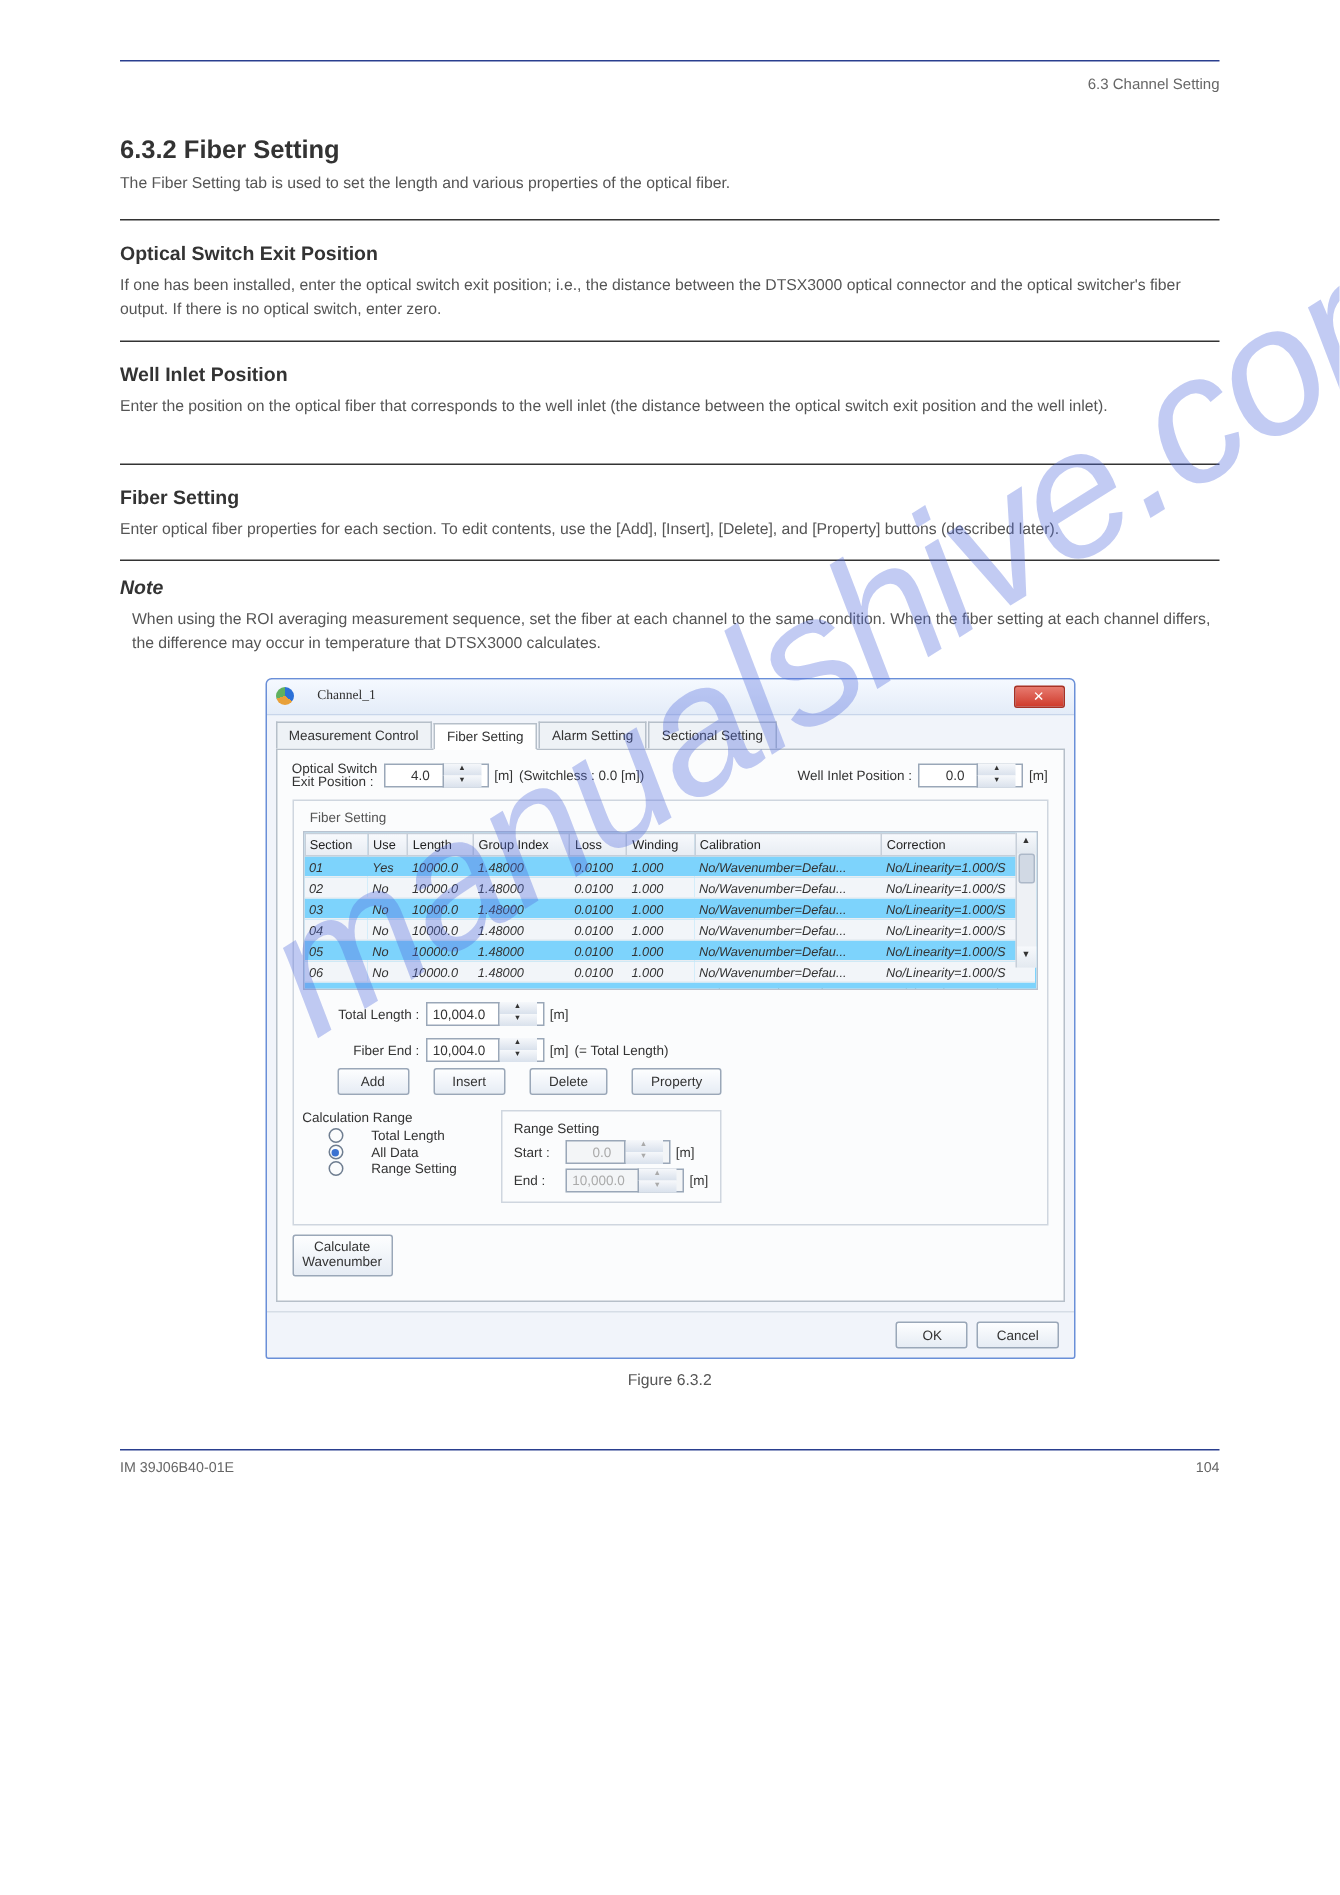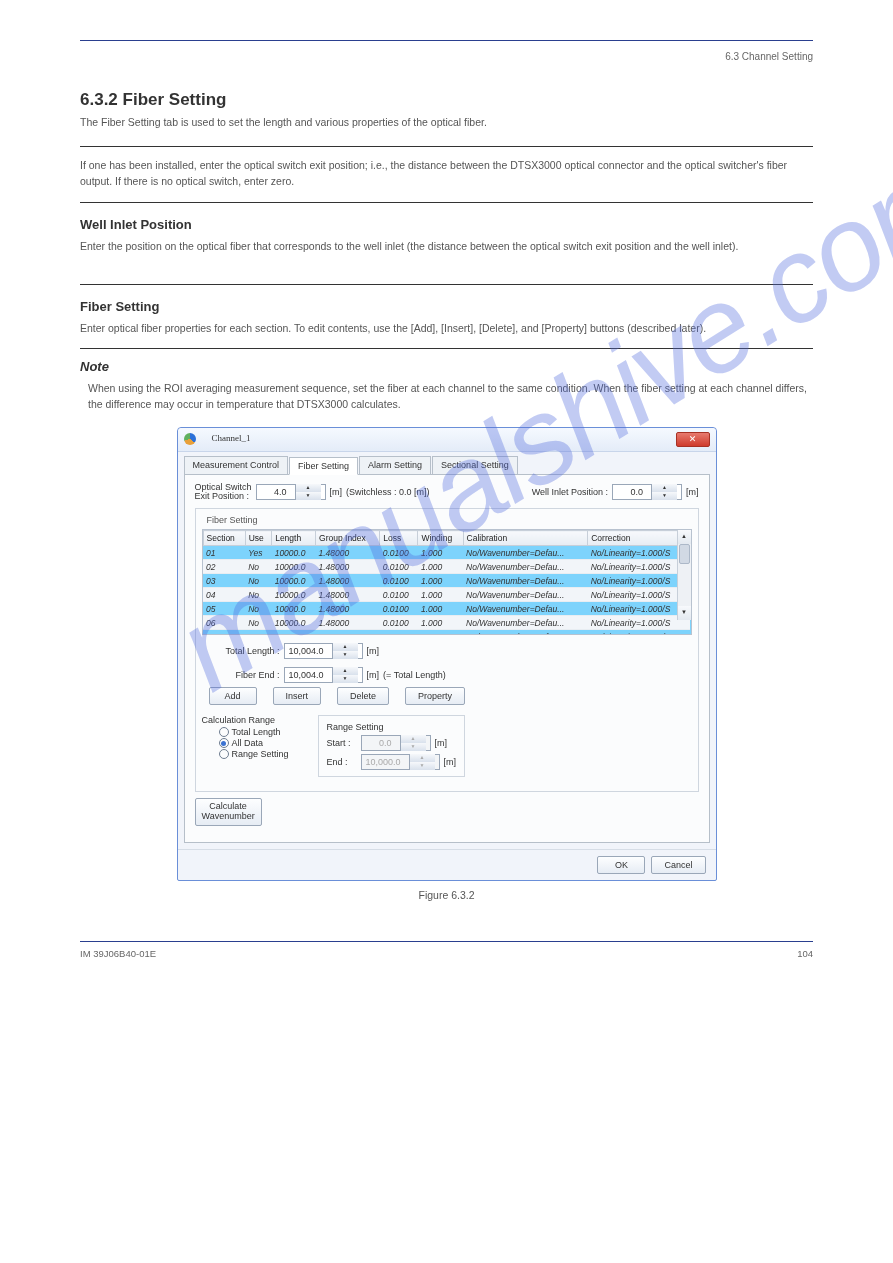--- a/index.html
+++ b/index.html
@@ -121,21 +121,21 @@
     display:inline-block;
     padding: 3px 12px;
     font-size: 9px;
     background: linear-gradient(#fdfeff,#e6ecf4);
     border:1px solid #9aa7b8;
     border-radius:2px;
     cursor:pointer;
     min-width:48px; text-align:center;
   }
   .btn-row { display:flex; gap:16px; }
-  .radio { display:flex; align-items:center; gap:3px; font-size:9px; margin:1px 17px;}
+  .radio { display:flex; align-items:center; gap:19px; font-size:9px; margin:1px 17px;}
   .radio .dot{ width:10px; height:10px; border:1px solid #6e7d90; border-radius:50%; display:inline-flex; align-items:center; justify-content:center;}
   .radio.sel .dot::after{content:""; width:5px; height:5px; background:#3b72d1; border-radius:50%;}
   .range-box { border:1px solid #cfd6df; padding:6px 8px; margin-left:8px;}
   .range-box.disabled { color:#aaa; }
   .range-box.disabled .num-input { background:#f3f5f7; color:#aaa; }
   .dialog-footer { display:flex; justify-content:flex-end; gap:6px; padding:6px 10px; border-top:1px solid #d6dde6;}
   .footer-rule { border-top:1.5px solid #2a3f8f; margin-top:40px; margin-bottom:6px;}
   .page-footer { display:flex; justify-content:space-between; font-size:9.5px; color:#666;}
 </style>
 </head>
@@ -145,20 +145,21 @@
 
 <div class="page">
 
   <div class="top-rule"></div>
   <div class="header-line">6.3 Channel Setting</div>
 
   <div class="h1">6.3.2 Fiber Setting</div>
   <div class="h1-sub">The Fiber Setting tab is used to set the length and various properties of the optical fiber.</div>
 
   <div class="sec-rule"></div>
+  <div class="h2">Optical Switch Exit Position</div>
   <div class="body-p">If one has been installed, enter the optical switch exit position; i.e., the distance between the DTSX3000 optical connector and the optical switcher's fiber output. If there is no optical switch, enter zero.</div>
 
   <div class="sec-rule"></div>
   <div class="h2">Well Inlet Position</div>
   <div class="body-p">Enter the position on the optical fiber that corresponds to the well inlet (the distance between the optical switch exit position and the well inlet).</div>
 
   <div style="margin-top:30px"></div>
   <div class="sec-rule"></div>
   <div class="h2">Fiber Setting</div>
   <div class="body-p">Enter optical fiber properties for each section. To edit contents, use the [Add], [Insert], [Delete], and [Property] buttons (described later).</div>

